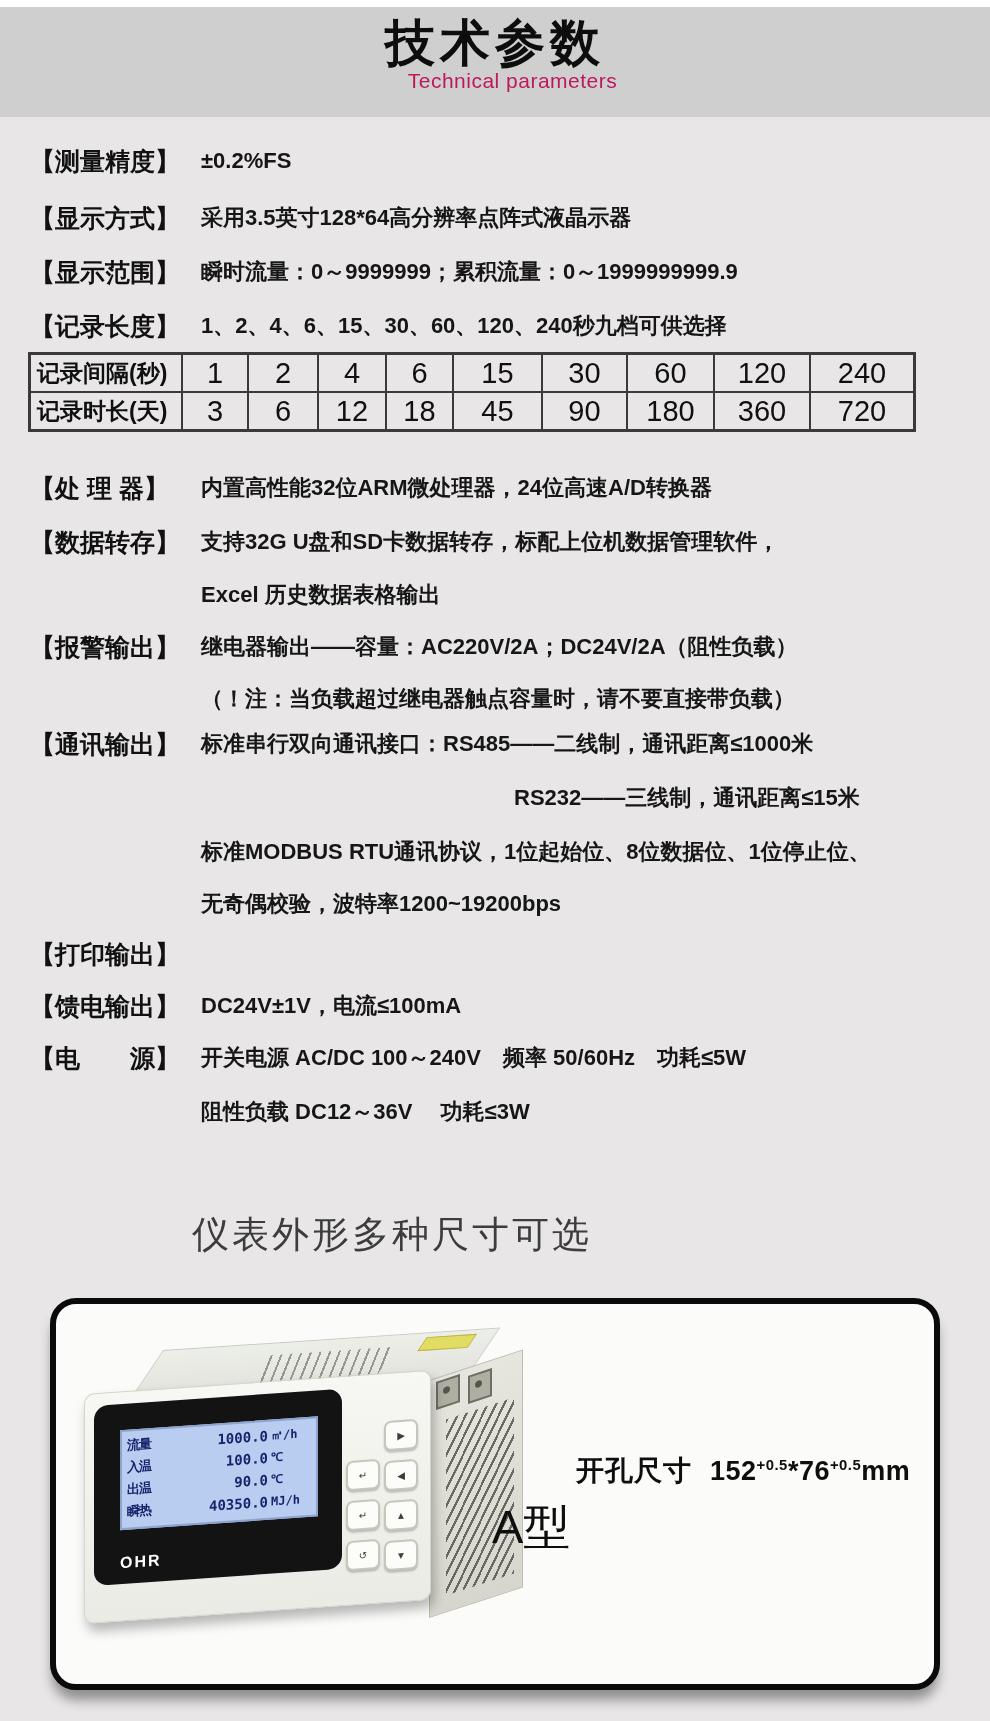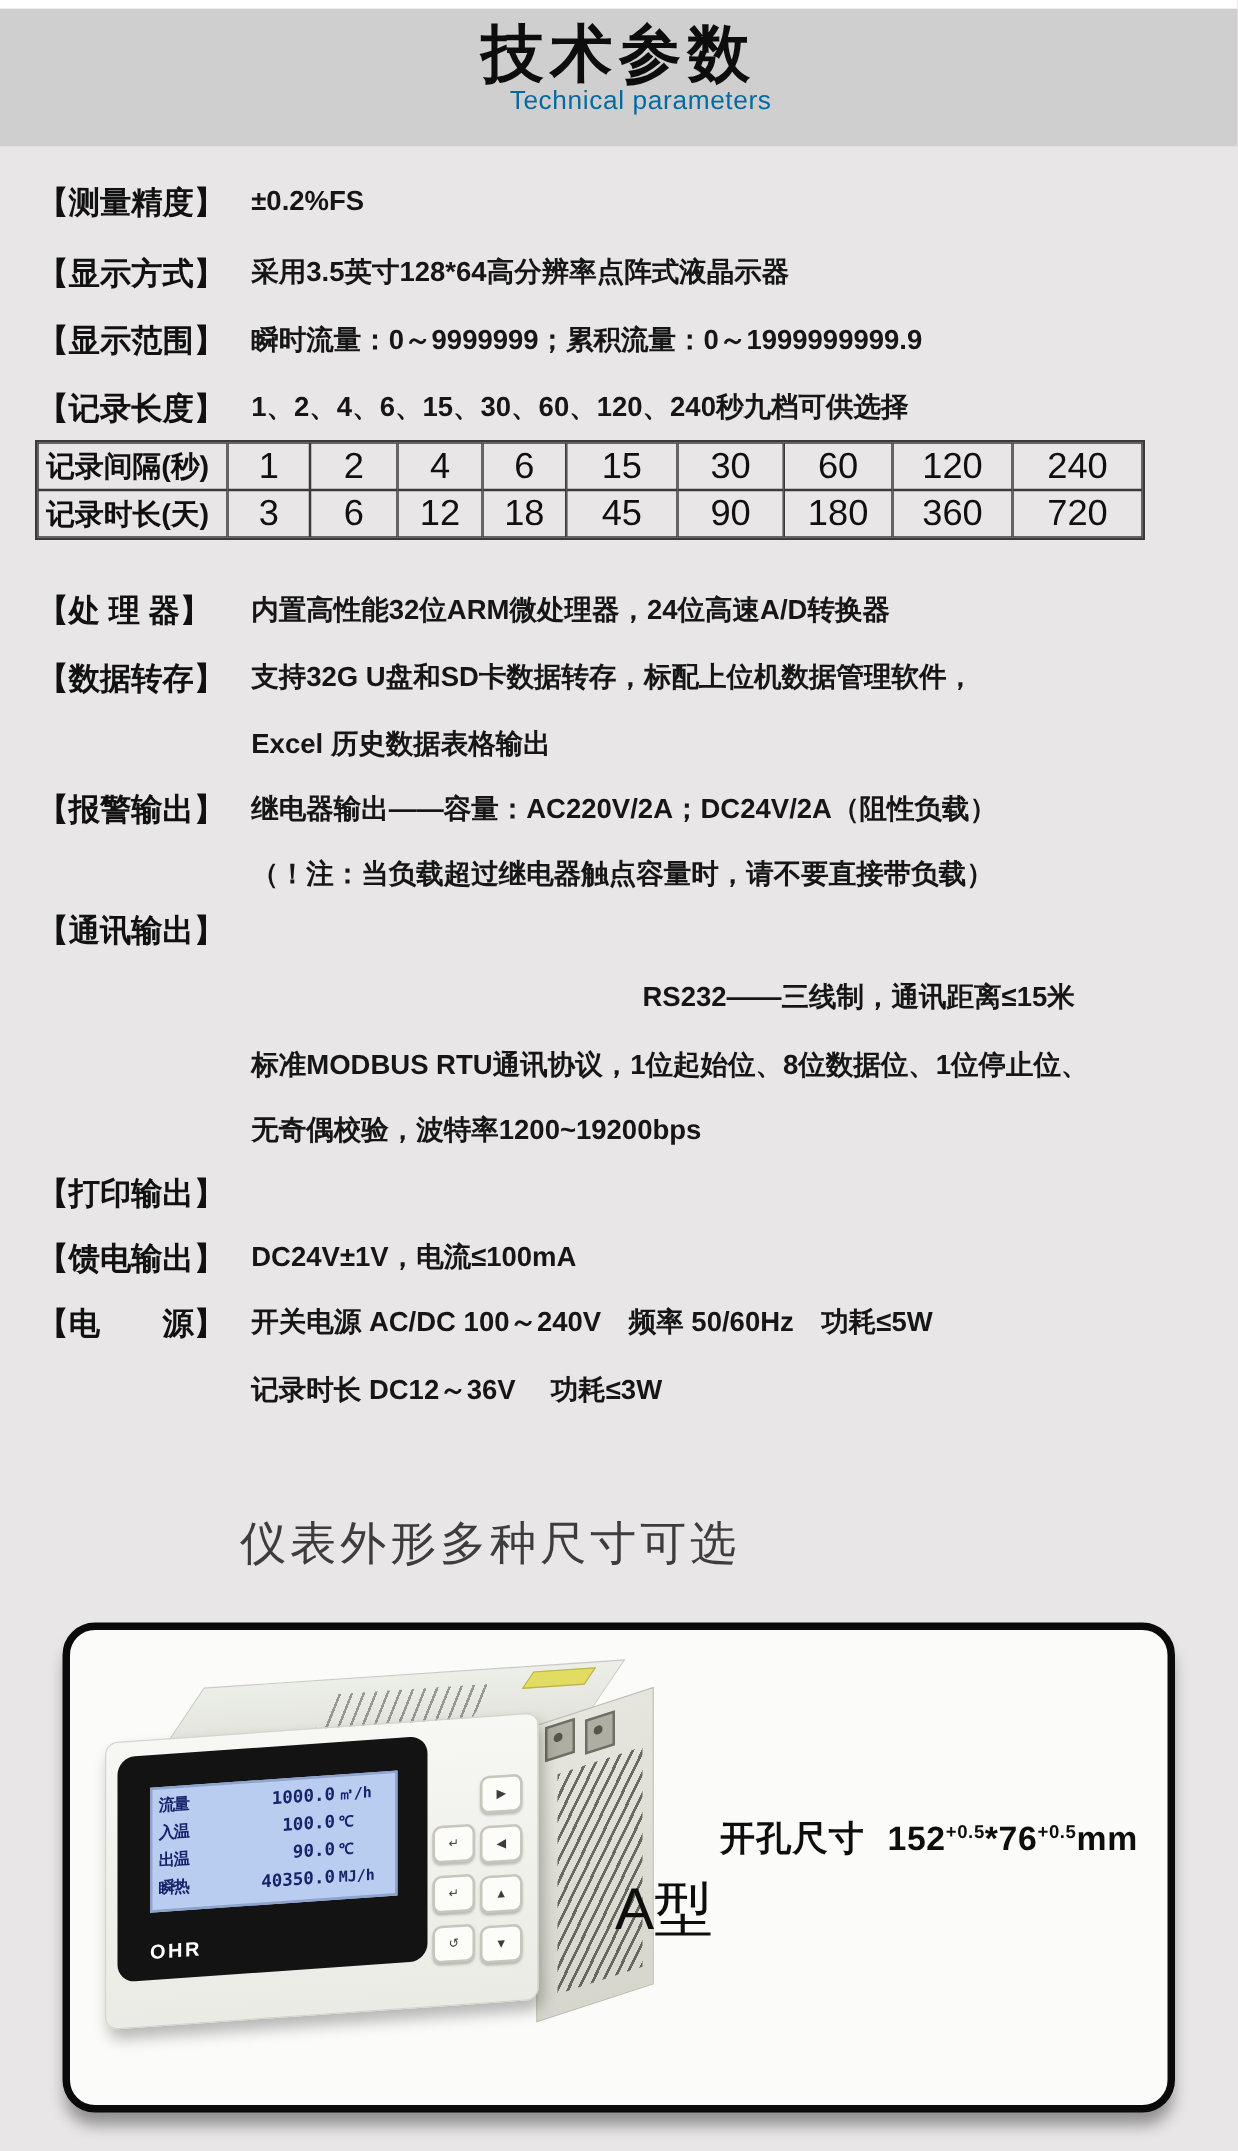--- a/index.html
+++ b/index.html
@@ -13,21 +13,21 @@
   }
   .top-strip{position:absolute;left:0;top:0;width:990px;height:7px;background:#ffffff;}
   .header-band{
     position:absolute;left:0;top:7px;width:990px;height:110px;
     background:#d0cfd0;text-align:center;
   }
   .header-title{
     margin-top:8px;font-size:50px;font-weight:700;letter-spacing:5px;color:#0d0d0d;line-height:56px;
   }
   .header-sub{
-    font-size:21px;font-weight:400;color:#0369a1;line-height:24px;margin-top:-2px;letter-spacing:0.5px;padding-left:35px;
+    font-size:21px;font-weight:400;color:#be185d;line-height:24px;margin-top:-2px;letter-spacing:0.5px;padding-left:35px;
   }
 
   
   .spec-row{position:absolute;left:30px;width:940px;height:36px;display:flex;align-items:center;gap:31px;}
   .spec-label{display:inline-block;width:140px;flex:0 0 140px;font-size:25px;font-weight:600;color:#111;white-space:pre;}
   .spec-text{font-size:22px;font-weight:700;color:#161616;white-space:pre;}
   .spec-text.deep{padding-left:313px;}
 
   
   .rec-table{
@@ -188,20 +188,21 @@
 <div class="spec-row" style="top:629px">
   <span class="spec-label">【报警输出】</span>
   <span class="spec-text">继电器输出——容量：AC220V/2A；DC24V/2A（阻性负载）</span>
 </div>
 <div class="spec-row" style="top:681px">
   <span class="spec-label"></span>
   <span class="spec-text">（！注：当负载超过继电器触点容量时，请不要直接带负载）</span>
 </div>
 <div class="spec-row" style="top:726px">
   <span class="spec-label">【通讯输出】</span>
+  <span class="spec-text">标准串行双向通讯接口：RS485——二线制，通讯距离≤1000米</span>
 </div>
 <div class="spec-row" style="top:780px">
   <span class="spec-label"></span>
   <span class="spec-text deep">RS232——三线制，通讯距离≤15米</span>
 </div>
 <div class="spec-row" style="top:834px">
   <span class="spec-label"></span>
   <span class="spec-text">标准MODBUS RTU通讯协议，1位起始位、8位数据位、1位停止位、</span>
 </div>
 <div class="spec-row" style="top:886px">
@@ -214,21 +215,21 @@
 <div class="spec-row" style="top:988px">
   <span class="spec-label">【馈电输出】</span>
   <span class="spec-text">DC24V±1V，电流≤100mA</span>
 </div>
 <div class="spec-row" style="top:1040px">
   <span class="spec-label">【电　　源】</span>
   <span class="spec-text">开关电源 AC/DC 100～240V　频率 50/60Hz　功耗≤5W</span>
 </div>
 <div class="spec-row" style="top:1094px">
   <span class="spec-label"></span>
-  <span class="spec-text">记录时长 DC12～36V　 功耗≤3W</span>
+  <span class="spec-text">阻性负载 DC12～36V　 功耗≤3W</span>
 </div>
 
 <div class="section2-title">仪表外形多种尺寸可选</div>
 
 <div class="product-box">
 
   <div class="inst">
     <div class="inst-top">
       <div class="inst-top-vents"></div>
       <div class="inst-top-label"></div>

